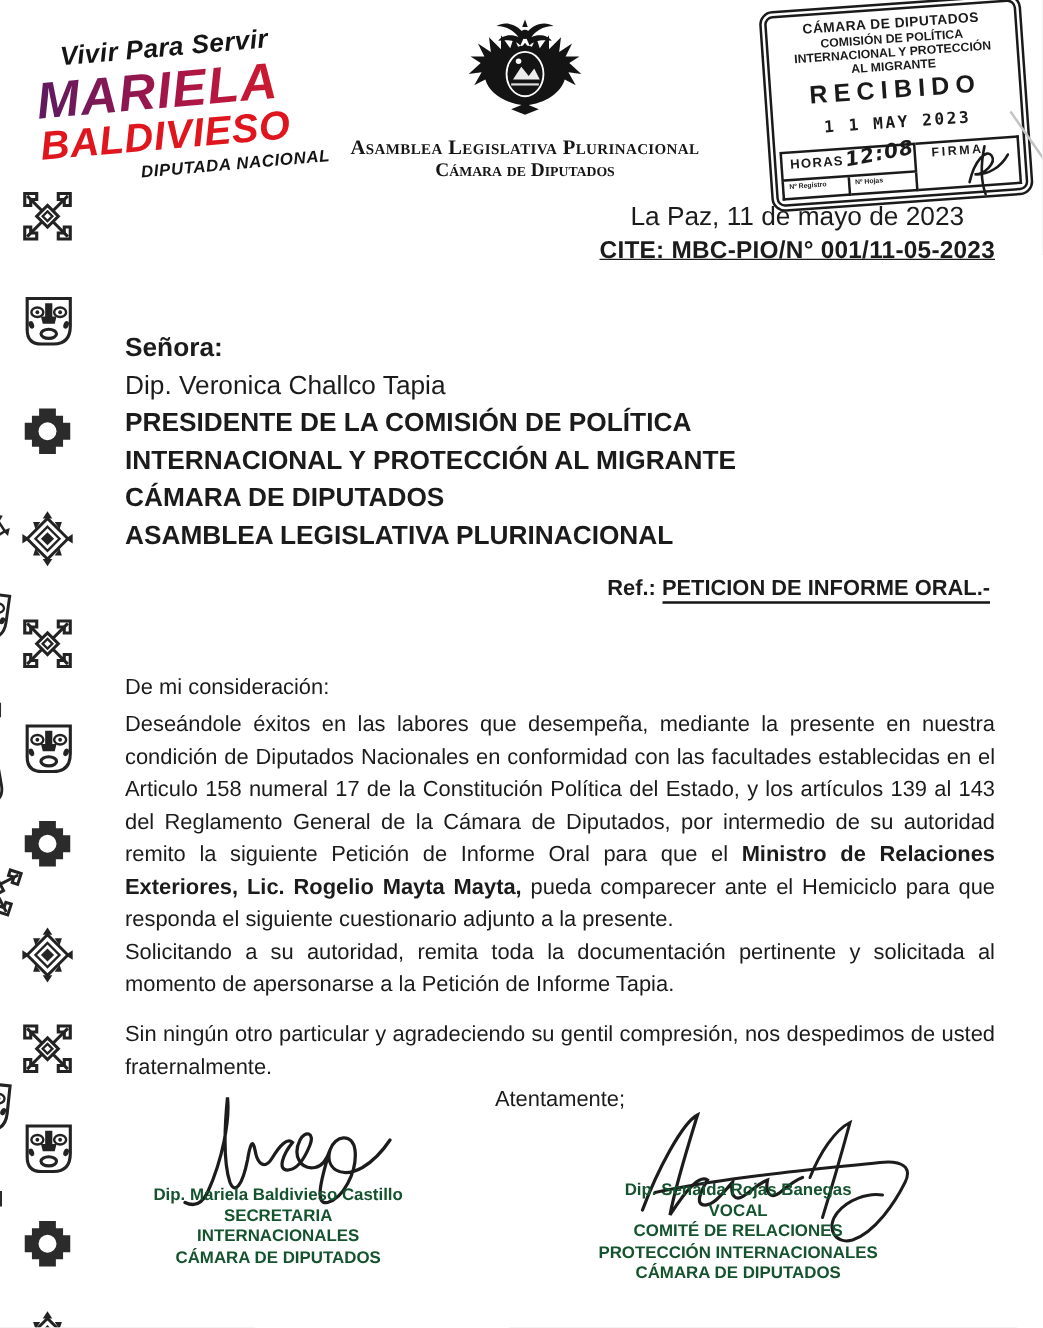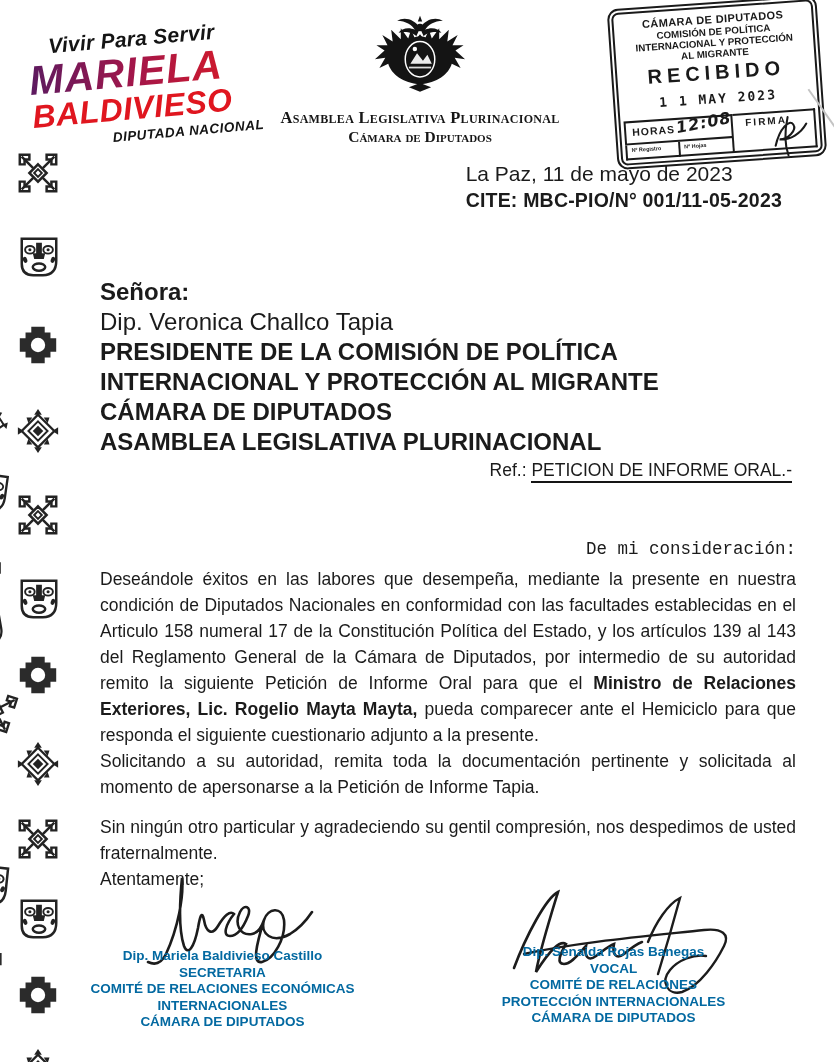--- a/index.html
+++ b/index.html
@@ -41,43 +41,43 @@
         transform:rotate(-7deg);font-family:"DejaVu Sans",sans-serif;letter-spacing:1px;}
   .sb-row2{display:grid;grid-template-columns:1fr 1fr;}
   .sb-cell{border:2px solid #1a1a1a;border-top:none;height:11px;font-size:5.5px;font-weight:700;padding:2px 0 0 4px;}
   .sb-cell.right{border-left:none;}
   .sb-firma{border:2px solid #1a1a1a;border-left:none;position:relative;height:33px;font-size:10px;
             font-weight:700;letter-spacing:2px;padding:2px 0 0 12px;overflow:visible;}
   .firma-scribble{position:absolute;right:0px;top:-2px;}
   .fold-line{position:absolute;left:796px;top:112px;width:58px;height:2px;background:#c4c4c4;transform:rotate(55deg);}
 
   
-  .dateline{position:absolute;right:52px;top:162px;text-align:left;}
+  .dateline{position:absolute;right:38px;top:162px;text-align:center;}
   .place{font-size:21px;font-weight:500;}
-  .cite{font-size:19.5px;font-weight:700;margin-top:3px;letter-spacing:.2px;}
-
-  
-  .recipient{position:absolute;left:100px;top:277px;width:566px;font-size:24px;line-height:30px;}
+  .cite{font-size:19.5px;font-weight:700;margin-top:3px;letter-spacing:.2px;text-decoration:underline;}
+
+  
+  .recipient{position:absolute;left:100px;top:264px;width:566px;font-size:21px;line-height:30px;}
   .b{font-weight:700;}
 
   
-  .ref{position:absolute;right:42px;top:460px;font-size:17.5px;font-weight:400;}
+  .ref{position:absolute;right:42px;top:460px;font-size:17.5px;font-weight:700;}
   .ref-subject{border-bottom:2.5px solid #151515;padding-bottom:1px;}
 
   
   .body-text{position:absolute;left:100px;top:536px;width:696px;font-size:17.5px;line-height:26px;text-align:justify;}
   .body-text p{margin:0;}
-  .greeting{margin-bottom:4px !important;text-align:right;font-family:Liberation Mono, monospace;}
+  .greeting{margin-bottom:4px !important;text-align:left;}
   .para3{margin-top:14px !important;}
-  .closing{text-align:left;}
-
-  
-  .sig{position:absolute;text-align:center;font-size:13.5px;font-weight:700;line-height:16.5px;color:#0369a1;}
+  .closing{text-align:center;}
+
+  
+  .sig{position:absolute;text-align:center;font-size:13.5px;font-weight:700;line-height:16.5px;color:#14532d;}
   .sig-left{left:70px;top:948px;width:305px;}
-  .sig-right{left:466px;top:944px;width:295px;}
+  .sig-right{left:443px;top:944px;width:295px;}
   .scribble{position:absolute;}
   .scribble-left{left:138px;top:866px;}
   .scribble-right{left:498px;top:882px;}
 </style>
 </head>
 <body>
 
 <div class="page">
 
   <svg width="0" height="0" style="position:absolute" aria-hidden="true">
@@ -273,21 +273,20 @@
     <p class="para3">Sin ningún otro particular y agradeciendo su gentil compresión, nos despedimos de usted fraternalmente.</p>
     <p class="closing">Atentamente;</p>
   </div>
 
   <svg class="scribble scribble-left" width="185" height="108" viewBox="0 0 185 108">
     <path d="M10 96 C18 100 24 96 28 88 C40 62 46 30 44 12 C42 32 40 62 46 80 C50 90 56 82 60 62 C62 50 64 44 66 54 C68 66 74 70 80 60 C86 50 92 44 96 48 C88 58 84 70 92 70 C100 70 106 60 110 50 C114 40 106 38 102 46 C96 58 102 70 114 68 C120 67 124 60 126 54 C118 80 114 98 124 96 C136 93 148 72 146 54 C144 40 130 42 126 54 C122 68 134 78 152 68 C162 62 170 52 174 46" fill="none" stroke="#1c1c1c" stroke-width="2.6" stroke-linecap="round"></path>
   </svg>
   <div class="sig sig-left">
     <div>Dip.  Mariela Baldivieso Castillo</div>
     <div>SECRETARIA</div>
-    <div>COMITÉ DE RELACIONES ECONÓMICAS</div>
     <div>INTERNACIONALES</div>
     <div>CÁMARA DE DIPUTADOS</div>
   </div>
 
   <svg class="scribble scribble-right" width="240" height="120" viewBox="0 0 240 120">
     <path d="M16 86 C28 54 48 16 60 10 C52 36 42 68 38 90 C52 68 62 58 68 62 C62 72 58 82 66 82 C74 82 82 70 88 64 C86 74 90 80 98 74 C104 70 110 64 116 62 C114 72 118 78 126 72 C132 67 138 62 144 60" fill="none" stroke="#1c1c1c" stroke-width="2.6" stroke-linecap="round"></path>
     <path d="M26 72 C80 60 150 54 206 48 C224 46 232 52 226 64 C218 80 202 104 184 110 C170 114 162 100 172 88 C180 78 196 72 208 74" fill="none" stroke="#1c1c1c" stroke-width="2.4" stroke-linecap="round"></path>
     <path d="M150 60 C158 40 170 22 182 16 C176 38 168 66 160 92" fill="none" stroke="#1c1c1c" stroke-width="2.4" stroke-linecap="round"></path>
   </svg>
   <div class="sig sig-right">

